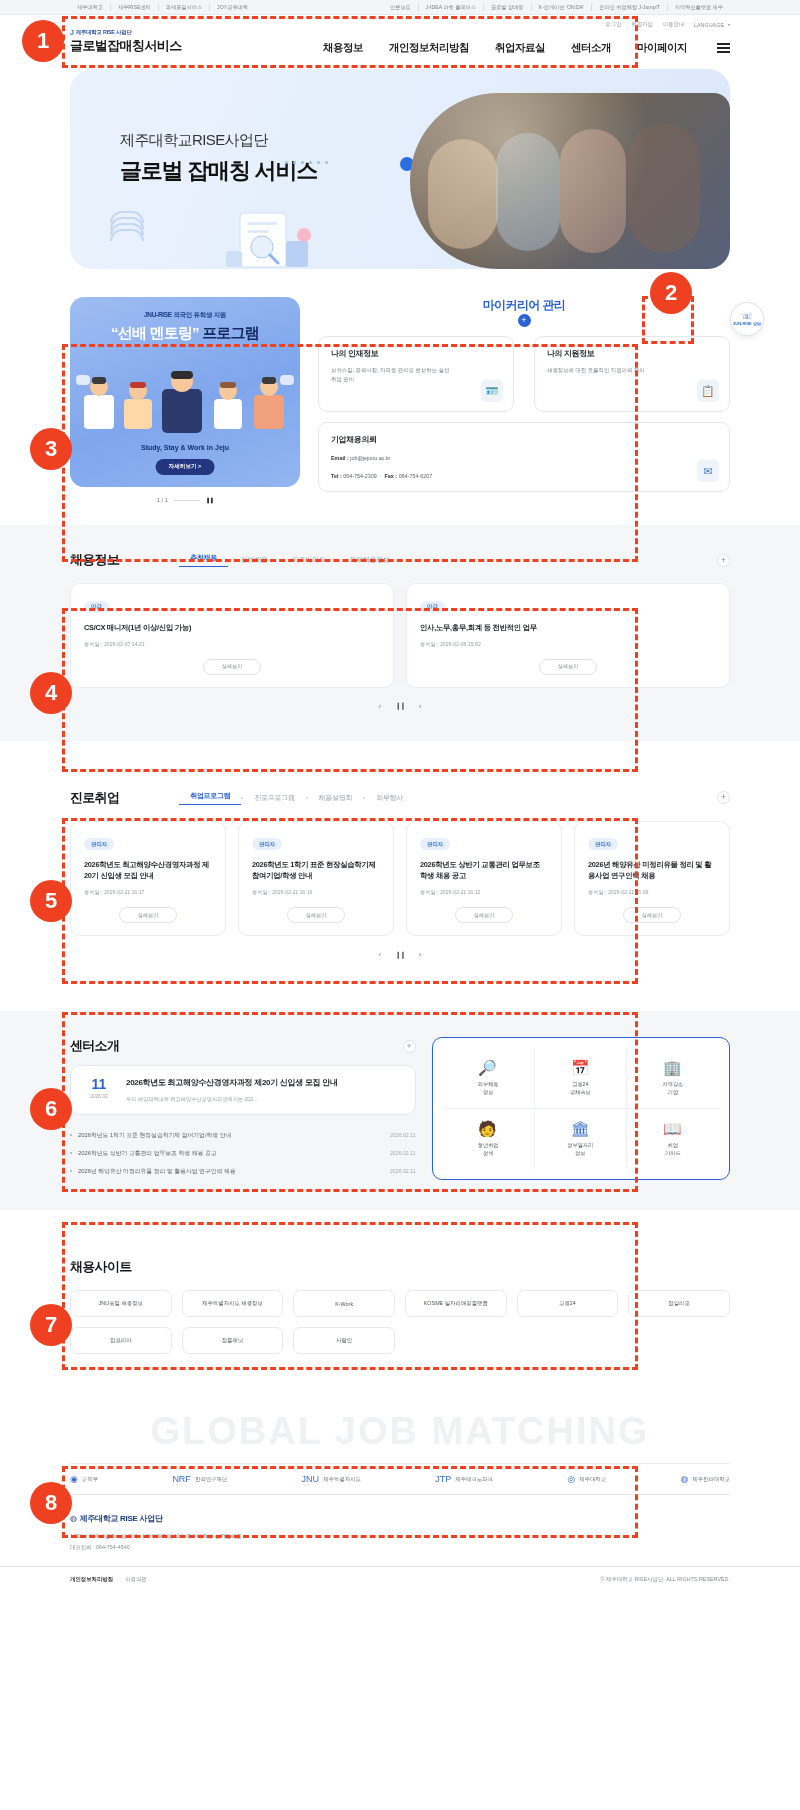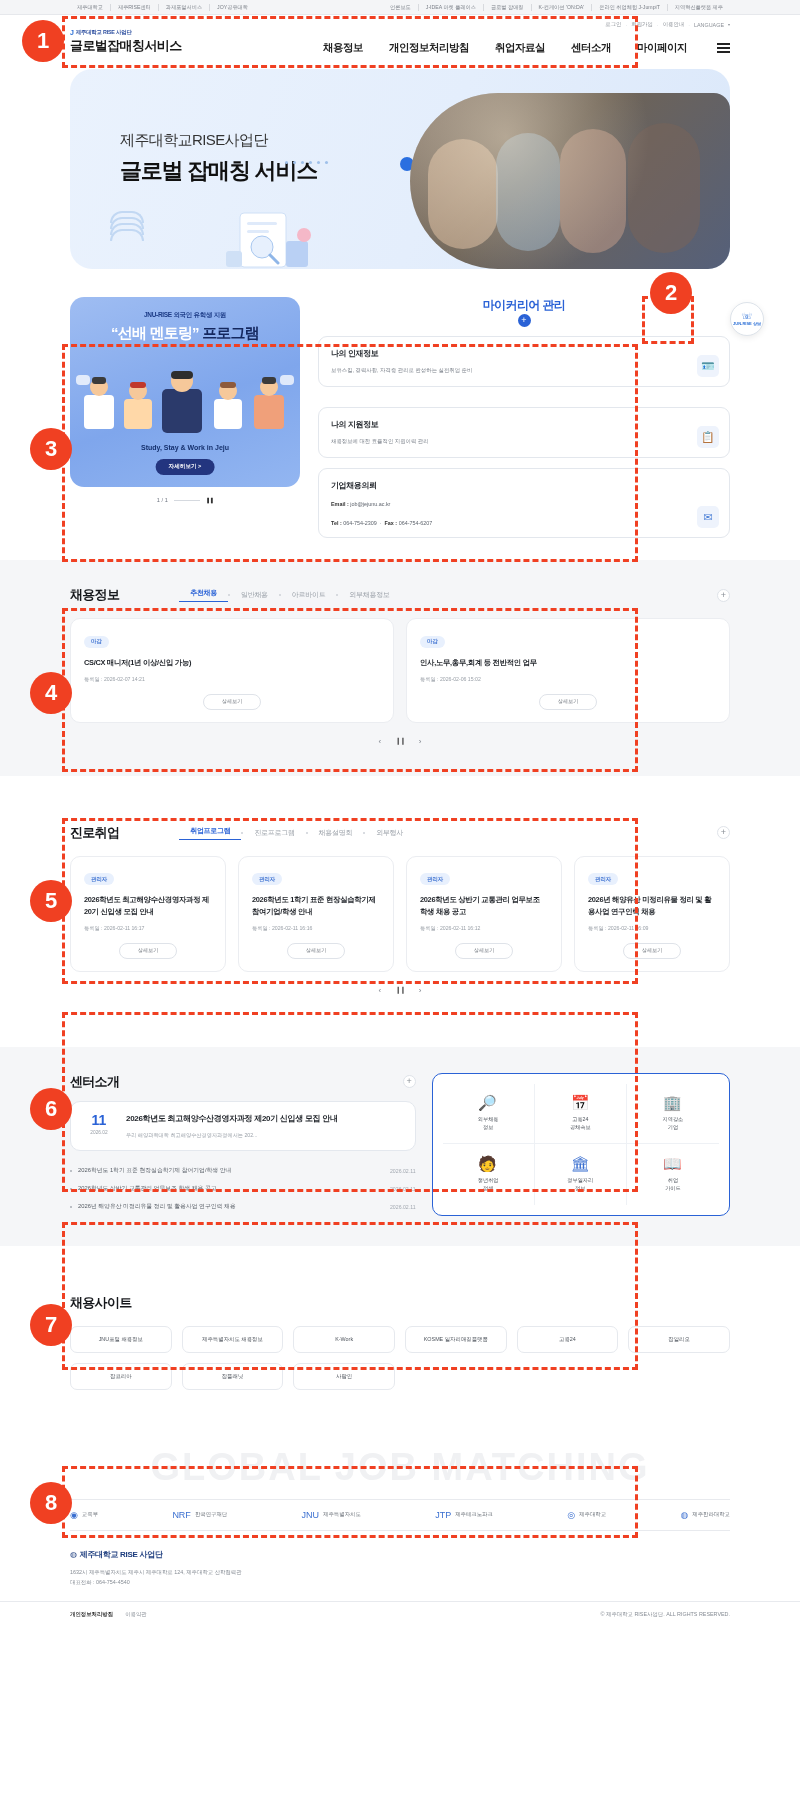--- a/index.html
+++ b/index.html
@@ -104,21 +104,21 @@
   .carousel-ctl .bar{width:26px;height:1px;background:#d5d9df;display:block;}
   .carousel-ctl .pause{letter-spacing:-1px;font-weight:bold;color:#333;}
 
   .mycareer { flex:1; }
   .mycareer .ttl-row{display:flex;align-items:center;justify-content:space-between;margin-bottom:9px;flex-direction:column;}
   .mycareer h3{font-size:12px;color:#2a62d6;font-weight:bold;letter-spacing:-.6px;}
   .plus{
     width:13px;height:13px;border-radius:50%;background:#2a62d6;color:#fff;
     display:flex;align-items:center;justify-content:center;font-size:9px;line-height:1;
   }
-  .mc-grid{display:flex;gap:20px;flex-direction:column;}
+  .mc-grid{display:flex;gap:20px;}
   .mc-card{
     flex:1;border:1px solid #e3e7ed;border-radius:9px;padding:11px 12px;height:76px;position:relative;background:#fff;
   }
   .mc-card h4{font-size:8px;font-weight:bold;color:#1f2329;letter-spacing:-.4px;}
   .mc-card p{font-size:5.4px;color:#7c828b;line-height:1.7;margin-top:7px;width:72%;}
   .mc-ic{position:absolute;right:10px;bottom:9px;width:22px;height:22px;border-radius:5px;background:#eef3fc;
     display:flex;align-items:center;justify-content:center;font-size:11px;color:#4a7fd6;}
   .mc-wide{
     margin-top:10px;border:1px solid #e3e7ed;border-radius:9px;padding:11px 12px;height:70px;position:relative;background:#fff;
   }

